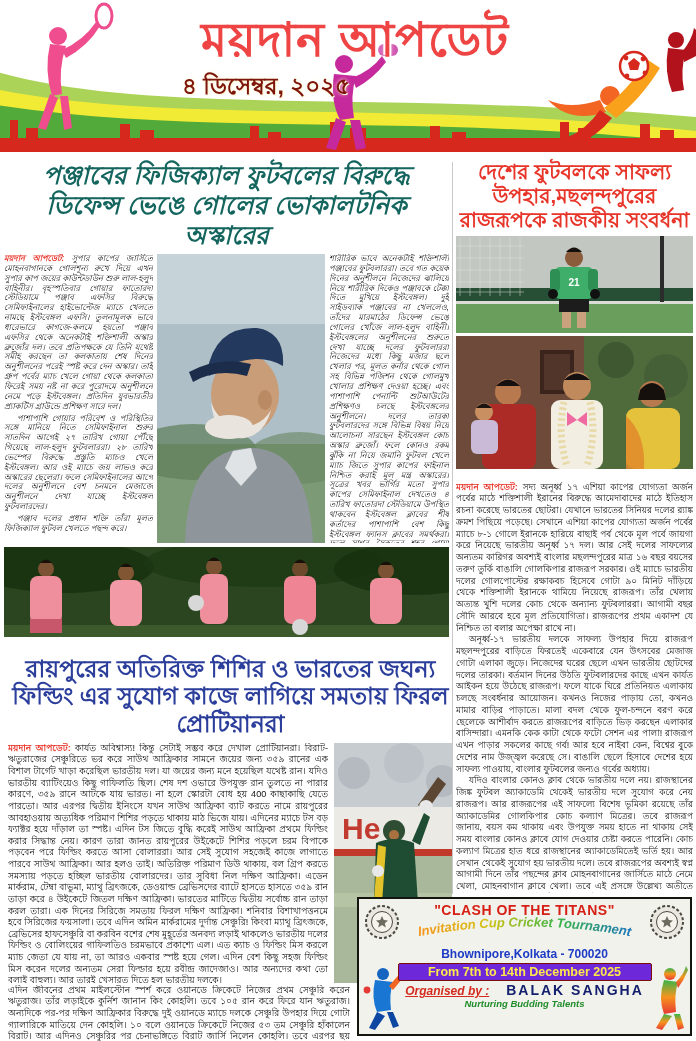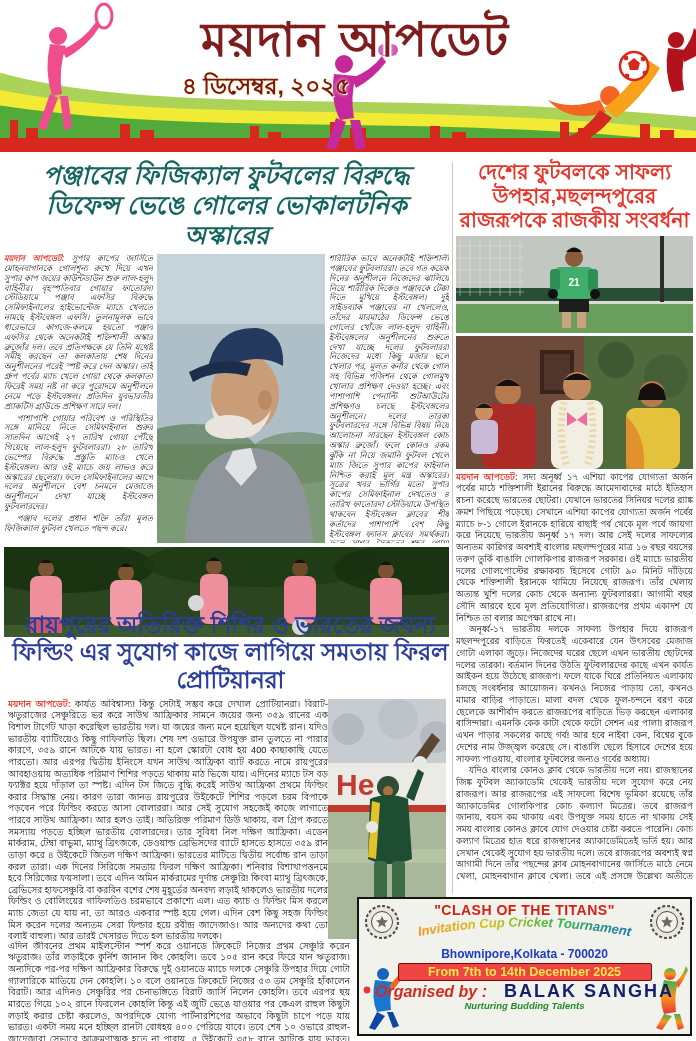--- a/index.html
+++ b/index.html
@@ -2,65 +2,65 @@
 <html><head>
 <meta charset="utf-8">
 <style>
   html,body{margin:0;padding:0;background:#888;}
   .page{position:relative;width:696px;height:1041px;background:#ffffff;margin:0 auto;
         font-family:"Liberation Sans","DejaVu Sans",sans-serif;overflow:hidden;}
   
   .masthead{position:absolute;left:0;top:0;width:696px;height:152px;overflow:hidden;}
   .masthead svg{position:absolute;left:0;top:0;}
   .mast-title{position:absolute;top:4px;left:120px;width:470px;text-align:center;
-      font-size:47px;font-weight:bold;color:#7f1d1d;letter-spacing:1px;
+      font-size:47px;font-weight:bold;color:#ef4444;letter-spacing:1px;
       text-shadow:0 0 3px #fff,0 0 6px #fff,2px 2px 0 #fff,-2px -2px 0 #fff;}
   .mast-date{position:absolute;top:68px;left:182px;font-size:23px;font-weight:bold;color:#7e150b;
       text-shadow:0 0 4px #fdf7d8,1px 1px 0 #fdf7d8;}
   
   .hl{font-weight:bold;text-align:center;margin:0;}
   .hl-teal{color:#13655e;font-size:25px;line-height:1.2;}
   .hl-red{color:#e8352a;font-size:20.5px;line-height:1.18;}
-  .hl-blue{color:#2b3e9b;font-size:23.5px;line-height:1.16;}
+  .hl-blue{color:#2b3e9b;font-size:23.5px;line-height:1.16;margin-top:44px;}
   
   .left-col{position:absolute;left:4px;top:160px;width:445px;font-style:italic;}
   .triple{display:flex;gap:4px;height:289px;overflow:hidden;margin-top:4px;}
   .colA{width:149px;overflow:hidden;}
   .colB{width:120px;overflow:hidden;}
   p.body{margin:0 0 2px 0;font-size:8.2px;line-height:1.2;text-align:justify;color:#101010;}
   .indent{text-indent:13px;}
   .kicker{color:#e8352a;font-weight:bold;}
   .photo{display:block;background:#ccc;}
   .players{margin-top:4px;}
   .divider-v{position:absolute;left:452px;top:162px;width:1px;height:732px;background:#c8c8c8;}
   
   .right-col{position:absolute;left:456px;top:160px;width:237px;}
   .right-col .photo{margin-top:3px;}
-  .rbody{margin-top:3px;height:411px;overflow:hidden;}
+  .rbody{margin-top:13px;height:411px;overflow:hidden;}
   .rbody p{margin:0;font-size:8.9px;line-height:1.32;text-align:justify;color:#101010;}
   .rbody p + p{text-indent:13px;}
   
   .cricket{position:absolute;left:8px;top:612px;width:445px;}
-  .flexrow{display:flex;margin-top:5px;}
+  .flexrow{display:flex;gap:6px;margin-top:5px;}
   .ctext{width:320px;height:240px;overflow:hidden;}
   .ctext p, .cbottom p{margin:0;font-size:9.1px;line-height:1.28;text-align:justify;color:#101010;}
   .cbottom{width:342px;height:128px;overflow:hidden;margin-top:2px;}
   
   .ad{position:absolute;left:357px;top:897px;width:331px;height:135px;border:2px solid #15150f;
       background:linear-gradient(160deg,#fbfbf7 0%,#ececе4 40%,#f7f7f1 70%,#e4e4dc 100%);
       background-color:#f2f2ec;overflow:hidden;}
   .ad-title{color:#d62015;font-weight:bold;font-size:14px;text-align:center;margin-top:3px;letter-spacing:.5px;}
   .ad-arc{display:block;margin:-3px auto 0;}
   .ad-season{color:#1f9e30;font-weight:bold;font-size:12px;text-align:center;margin-top:-6px;}
   .ad-line{color:#1d3bc4;font-weight:bold;font-size:12px;text-align:center;line-height:1.2;}
-  .ad-banner{background:#ef4444;color:#ffe84a;font-weight:bold;font-size:12.5px;text-align:center;
+  .ad-banner{background:#6d28d9;color:#ffe84a;font-weight:bold;font-size:12.5px;text-align:center;
       width:252px;margin:2px auto 1px;padding:1px 0;border:1px solid #7d0d08;border-radius:2px;}
   .ad-orgrow{text-align:center;line-height:1.05;}
-  .ad-orgby{color:#d42b1e;font-style:italic;font-weight:bold;font-size:16px;margin-right:17px;}
-  .ad-organiser{color:#14206e;font-weight:bold;font-size:18px;letter-spacing:2px;}
+  .ad-orgby{color:#d42b1e;font-style:italic;font-weight:bold;font-size:12px;margin-right:17px;text-decoration:underline;}
+  .ad-organiser{color:#14206e;font-weight:bold;font-size:14px;letter-spacing:2px;}
   .ad-tag{color:#1f8c2a;font-style:italic;font-weight:bold;font-size:9.5px;text-align:center;line-height:1.15;}
   .seal{position:absolute;top:4px;}
   .seal.left{left:4px;} .seal.right{right:4px;}
   .ad-fig{position:absolute;bottom:2px;}
   .ad-fig.left{left:2px;} .ad-fig.right{right:2px;}
   .ad-content{position:relative;z-index:2;}
 </style>
 </head>
 <body>
 

